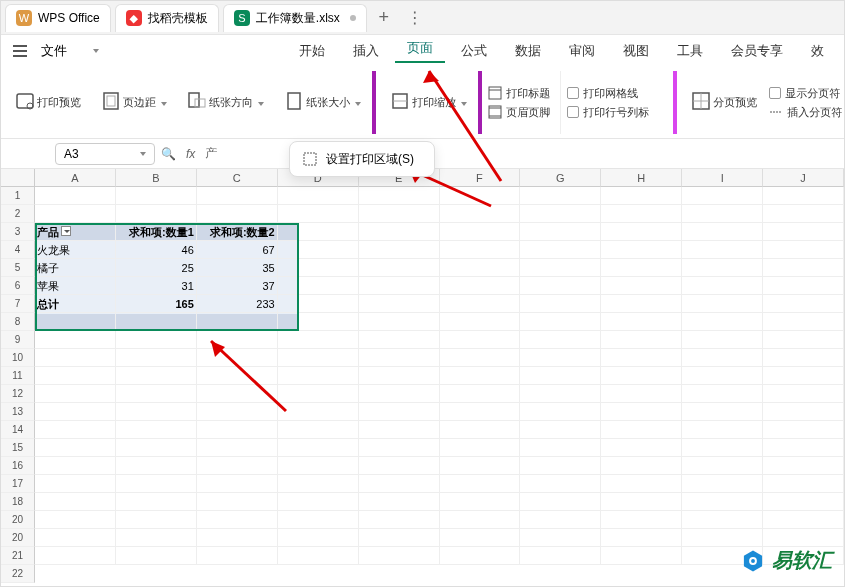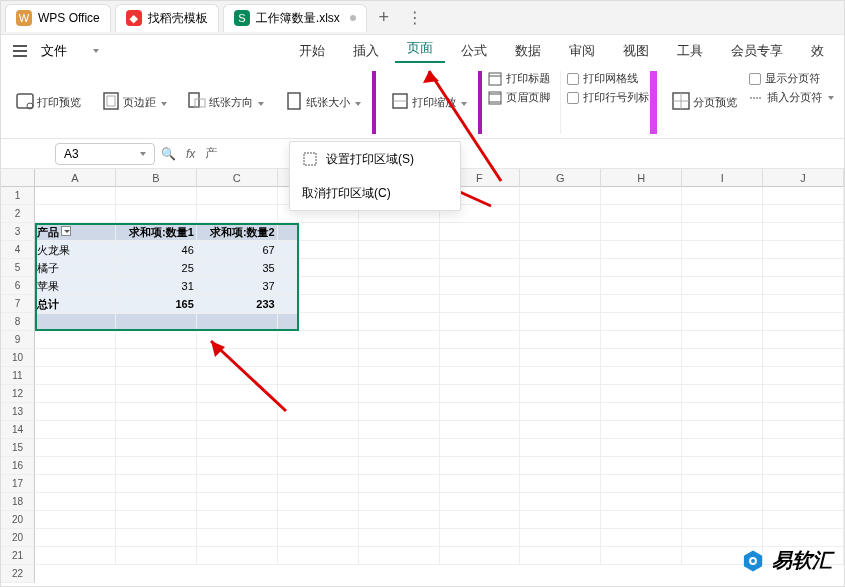--- a/index.html
+++ b/index.html
@@ -22,21 +22,21 @@
 .menubar-spacer { flex: 1; }
 .menu-item { font-size: 13px; color: #333; padding: 0 12px; cursor: pointer; }
 .menu-item.active { color: #0f766e; border-bottom: 2px solid #0a8a5a; padding-bottom: 4px; }
 
 .ribbon { height: 72px; display: flex; gap: 6px; padding: 4px 6px; border-bottom: 1px solid #e5e5e5; background: #fff; }
 .rgroup { display: flex; flex-direction: row; align-items: center; justify-content: center; padding: 0 6px; }
 .rgroup.sep { border-right: 4px solid #a21caf; padding-right: 11px; }
 .rgroup .ico { width: 24px; height: 24px; margin-bottom: 4px; }
 .rgroup .lbl { font-size: 11px; color: #333; white-space: nowrap; }
 .rgroup.highlight { background: #e8e8e8; border-radius: 4px; }
-.rcol { display: flex; flex-direction: column; gap: 4px; }
+.rcol { display: flex; flex-direction: column; gap: 4px; justify-content: center; }
 .rrow { display: flex; align-items: center; gap: 4px; font-size: 11px; color: #333; white-space: nowrap; }
 .chk { width: 12px; height: 12px; border: 1px solid #999; border-radius: 2px; display: inline-block; }
 
 .namebar { height: 30px; display: flex; align-items: center; padding: 0 4px; gap: 6px; border-bottom: 1px solid #e5e5e5; }
 .namebox { width: 100px; height: 22px; border: 1px solid #ccc; border-radius: 4px; display: flex; align-items: center; padding: 0 8px; font-size: 12px; justify-content: space-between; background: #fff; margin-left: 50px; }
 .fxbar { display: flex; align-items: center; gap: 10px; font-size: 12px; color: #666; }
 
 .grid-container { position: relative; height: calc(100% - 168px); overflow: hidden; }
 .corner { position: absolute; left: 0; top: 0; width: 34px; height: 18px; border-right: 1px solid #ccc; border-bottom: 1px solid #ccc; background: #f6f6f6; }
 .col-headers { position: absolute; left: 34px; top: 0; right: 0; height: 18px; display: flex; }
@@ -46,28 +46,28 @@
 .cells { position: absolute; left: 34px; top: 18px; right: 0; }
 .row { height: 18px; display: flex; }
 .cell { width: 88px; height: 18px; border-right: 1px solid #eee; border-bottom: 1px solid #eee; font-size: 11px; line-height: 18px; padding: 0 2px; overflow: hidden; white-space: nowrap; }
 .cell.r { text-align: right; }
 
 .selection { position: absolute; left: 34px; top: 54px; width: 264px; height: 108px; border: 2px solid #0a8a5a; pointer-events: none; }
 .pivot-bg { position: absolute; left: 34px; top: 55px; width: 264px; height: 107px; background: rgba(200,215,235,0.4); pointer-events: none; }
 .header-bg { position: absolute; left: 34px; top: 55px; width: 264px; height: 17px; background: rgba(160,175,200,0.35); pointer-events: none; }
 .total-bg { position: absolute; left: 34px; top: 145px; width: 264px; height: 17px; background: rgba(160,175,200,0.35); pointer-events: none; }
 
-.dropdown { position: absolute; left: 288px; top: 140px; width: 172px; background: #fff; border: 1px solid #ddd; border-radius: 2px; box-shadow: 0 4px 12px rgba(0,0,0,0.1); z-index: 100; }
+.dropdown { position: absolute; left: 288px; top: 140px; width: 146px; background: #fff; border: 1px solid #ddd; border-radius: 8px; box-shadow: 0 4px 12px rgba(0,0,0,0.1); z-index: 100; }
 .dd-item { height: 34px; display: flex; align-items: center; padding: 0 12px; gap: 8px; font-size: 12px; cursor: pointer; }
 
 .arrow { position: absolute; pointer-events: none; z-index: 50; }
 .arrow line { stroke: #d00; stroke-width: 3; }
 .arrow polygon { fill: #d00; }
 
-.watermark { position: absolute; right: 12px; bottom: 12px; display: flex; align-items: center; gap: 6px; font-size: 20px; font-weight: bold; color: #000000; font-style: italic; }
+.watermark { position: absolute; right: 12px; bottom: 12px; display: flex; align-items: center; gap: 6px; font-size: 20px; font-weight: bold; color: #15803d; font-style: italic; }
 .wm-icon { width: 26px; height: 26px; }
 
 .filter-btn { display: inline-block; width: 10px; height: 10px; background: #fff; border: 1px solid #888; margin-left: 2px; position: relative; }
 .filter-btn::after { content: ""; position: absolute; left: 2px; top: 3px; border-left: 3px solid transparent; border-right: 3px solid transparent; border-top: 3px solid #555; }
 .caret { width: 0; height: 0; border-left: 3px solid transparent; border-right: 3px solid transparent; border-top: 4px solid #888; display: inline-block; margin-left: 2px; }
 </style>
 </head>
 <body>
 
 <div class="tabs">
@@ -156,21 +156,21 @@
       </div>
     <div class="rrow">
         <svg width="14" height="14" viewBox="0 0 14 14">
           <rect x="1" y="1" width="12" height="12" fill="none" stroke="#555"></rect>
           <line x1="1" y1="3" x2="13" y2="3" stroke="#555"></line>
           <line x1="1" y1="11" x2="13" y2="11" stroke="#555"></line>
         </svg>
         <span>页眉页脚</span>
       </div>
   </div>
-  <div class="rcol sep" style="padding-right:1px;border-right:7px solid #d946ef;">
+  <div class="rcol sep" style="padding-right:24px;border-right:4px solid #d946ef;">
     <div class="rrow">
         <span class="chk"></span>
         <span>打印网格线</span>
       </div>
     <div class="rrow">
         <span class="chk"></span>
         <span>打印行号列标</span>
       </div>
   </div>
   <div class="rgroup">
@@ -325,21 +325,21 @@
         <div class="cell"></div>
         <div class="cell"></div>
         <div class="cell"></div>
         <div class="cell"></div>
         <div class="cell"></div>
         <div class="cell"></div>
       </div>
       <div class="row">
         <div class="cell" style="font-weight: bold;">总计</div>
         <div class="cell r" style="font-weight: bold;">165</div>
-        <div class="cell r" style="font-weight: bold;">233</div>
+        <div class="cell r" style="font-weight: normal;">233</div>
         <div class="cell"></div>
         <div class="cell"></div>
         <div class="cell"></div>
         <div class="cell"></div>
         <div class="cell"></div>
         <div class="cell"></div>
         <div class="cell"></div>
       </div>
       <div class="row">
         <div class="cell"></div>
@@ -512,23 +512,20 @@
     </div>
   <div class="selection"></div>
 </div>
 
 <div class="dropdown">
   <div class="dd-item">
     <svg width="16" height="16" viewBox="0 0 16 16">
         <rect x="2" y="2" width="12" height="12" fill="none" stroke="#555" stroke-dasharray="2 1"></rect>
       </svg>
     <span>设置打印区域(S)</span>
-  </div>
-  <div class="dd-item">
-    <span>取消打印区域(C)</span>
   </div>
 </div>
 
 <svg class="arrow" style="left:400px; top:60px;" width="120" height="130">
   <line x1="100" y1="120" x2="28" y2="10"></line>
     <polygon points="28,10 38,20 22,22"></polygon>
 </svg>
 <svg class="arrow" style="left:380px; top:150px;" width="120" height="70">
   <line x1="110" y1="55" x2="28" y2="18"></line>
     <polygon points="28,18 42,22 34,32"></polygon>

